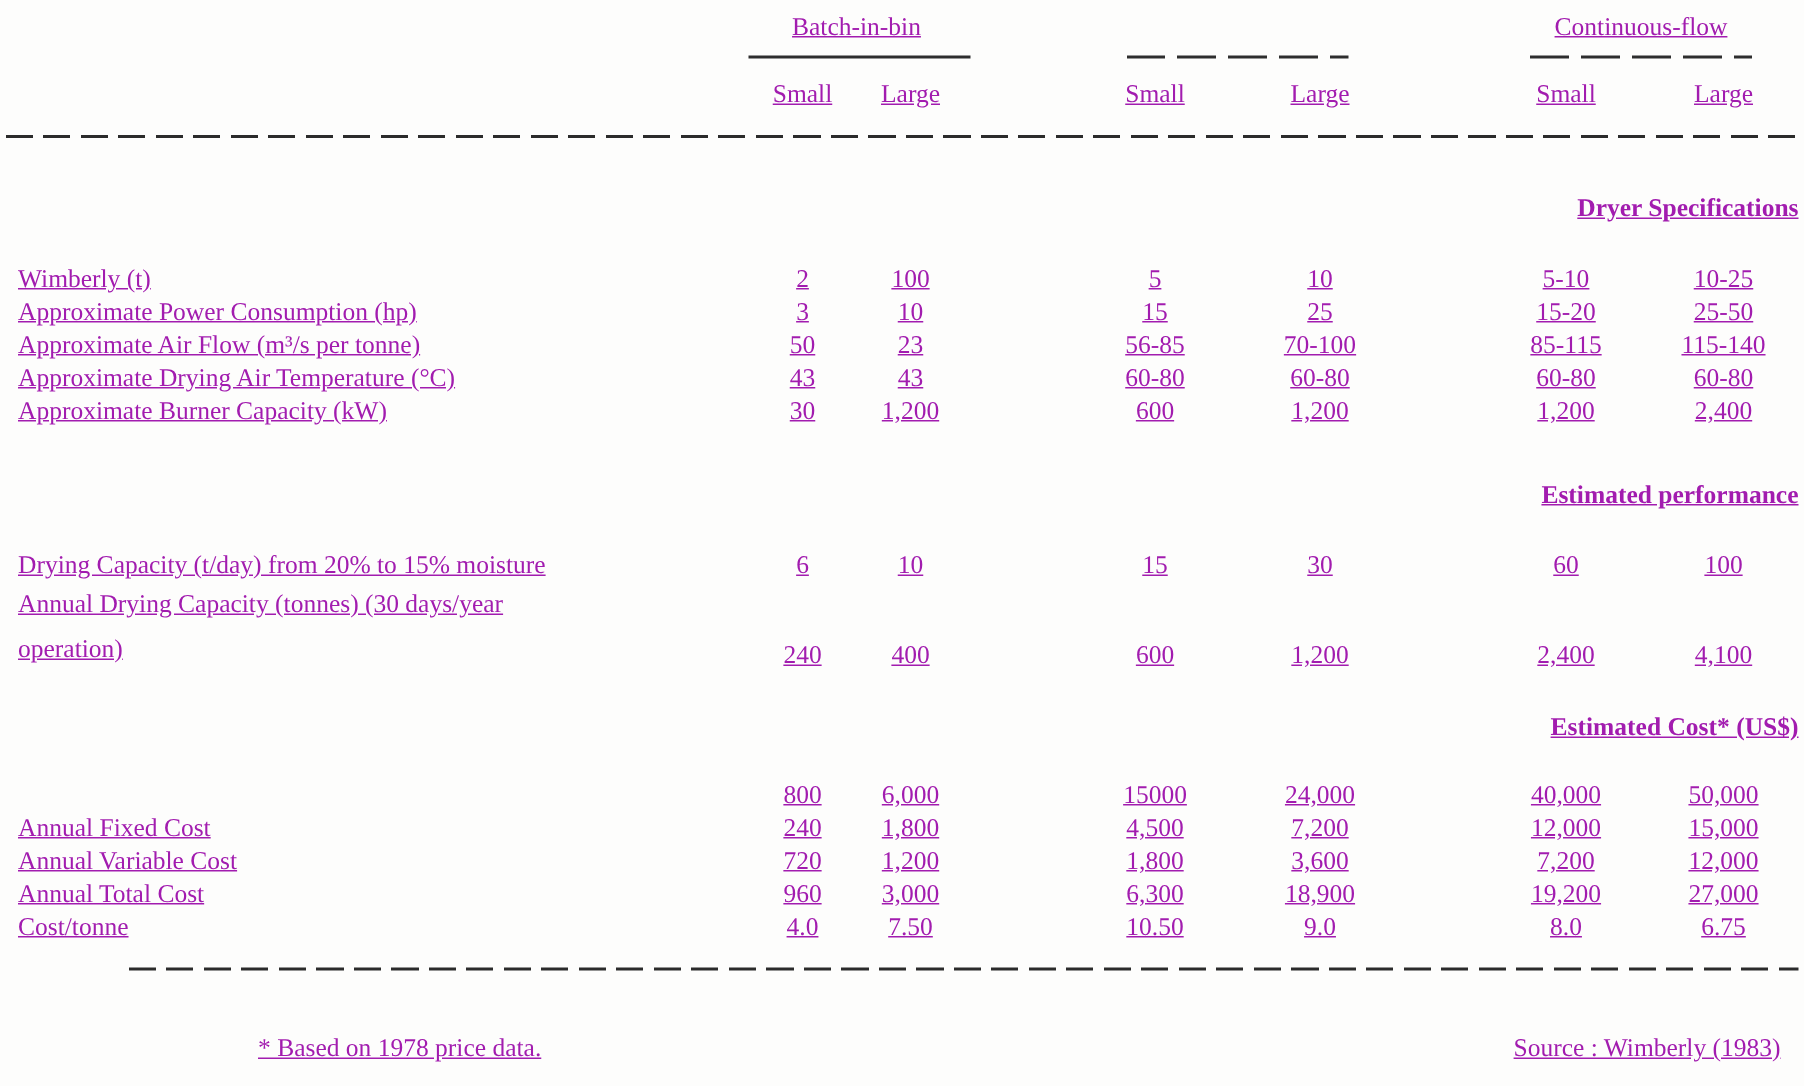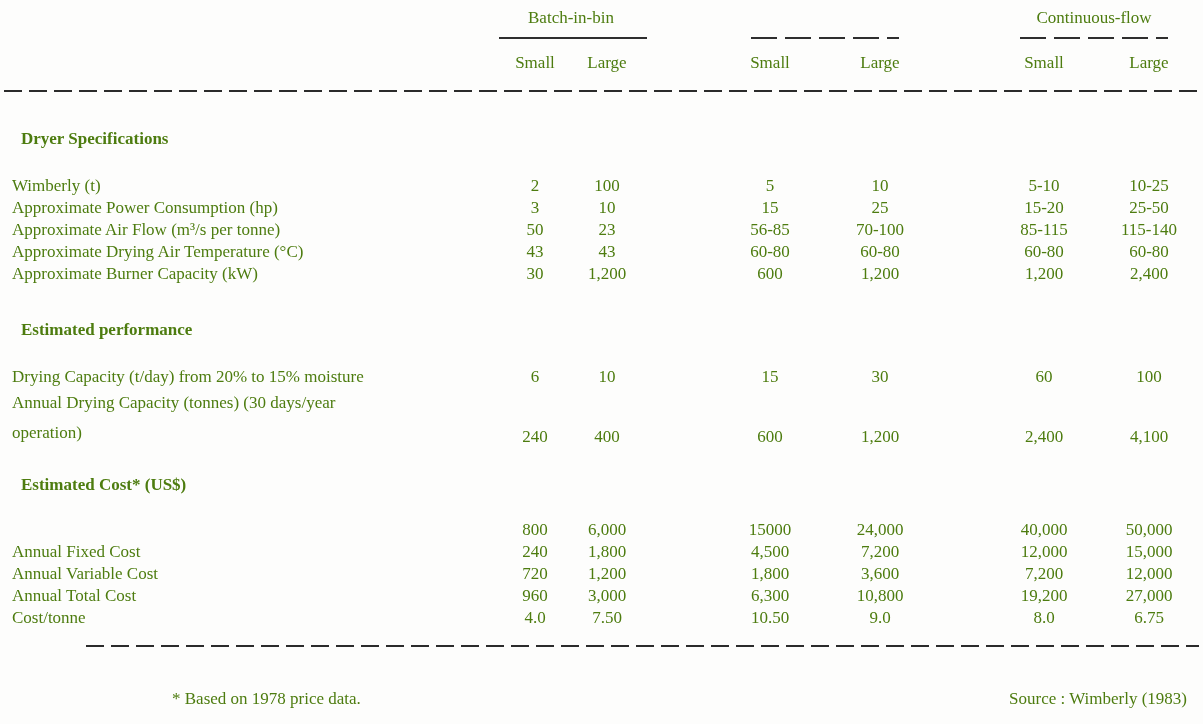--- a/index.html
+++ b/index.html
@@ -3,23 +3,24 @@
 <meta charset="utf-8">
 <style>
   html,body { margin:0; padding:0; background:#ffffff; }
   .page {
     position:relative;
     width:1203px; height:724px;
     box-sizing:border-box;
     padding:8px 4px 0 4px;
     overflow:hidden;
     background:#fdfdfc;
-    color:#4d7c0f;
+    color:#a21caf;
     font-family:"Liberation Serif", serif;
     font-size:17px;
+    text-decoration:underline;
   }
   .grid {
     display:grid;
     grid-template-columns:495px 72px 72px 72px 110px 110px 54px 110px 100px;
     align-items:end;
   }
   
   .c1{grid-column:2;} .c2{grid-column:3;} .c3{grid-column:5;}
   .c4{grid-column:6;} .c5{grid-column:8;} .c6{grid-column:9;}
   .val{ text-align:center; line-height:22px; }
@@ -32,22 +33,23 @@
     background:repeating-linear-gradient(90deg,#2e2e2e 0 26px, transparent 26px 34px);
   }
   .head-cols{ margin-top:13px; }
   .full-rule{
     height:2px; margin-top:16px;
     background:repeating-linear-gradient(90deg,#2b2b2b 0 18px, transparent 18px 25px);
   }
   .full-rule.bottom{ margin-left:82px; margin-top:16px; }
   .section-heading{
     font-weight:bold;
-    margin:34px 0 25px 17px;
+    margin:34px 0 25px 1px;
     line-height:22px;
+    text-align:right;
   }
   .section-heading.first{ margin-top:36px; }
   .section-heading.cost{ margin-top:26px; margin-bottom:23px; }
   .row-label{
     grid-column:1;
     padding-left:8px;
     line-height:22px;
     white-space:pre-line;
   }
   .two-line .row-label{ line-height:30px; }
@@ -181,21 +183,21 @@
         <div class="val c3">1,800</div>
         <div class="val c4">3,600</div>
         <div class="val c5">7,200</div>
         <div class="val c6">12,000</div>
       </div>
       <div class="grid data-row">
         <div class="row-label">Annual Total Cost</div>
         <div class="val c1">960</div>
         <div class="val c2">3,000</div>
         <div class="val c3">6,300</div>
-        <div class="val c4">10,800</div>
+        <div class="val c4">18,900</div>
         <div class="val c5">19,200</div>
         <div class="val c6">27,000</div>
       </div>
       <div class="grid data-row">
         <div class="row-label">Cost/tonne</div>
         <div class="val c1">4.0</div>
         <div class="val c2">7.50</div>
         <div class="val c3">10.50</div>
         <div class="val c4">9.0</div>
         <div class="val c5">8.0</div>

